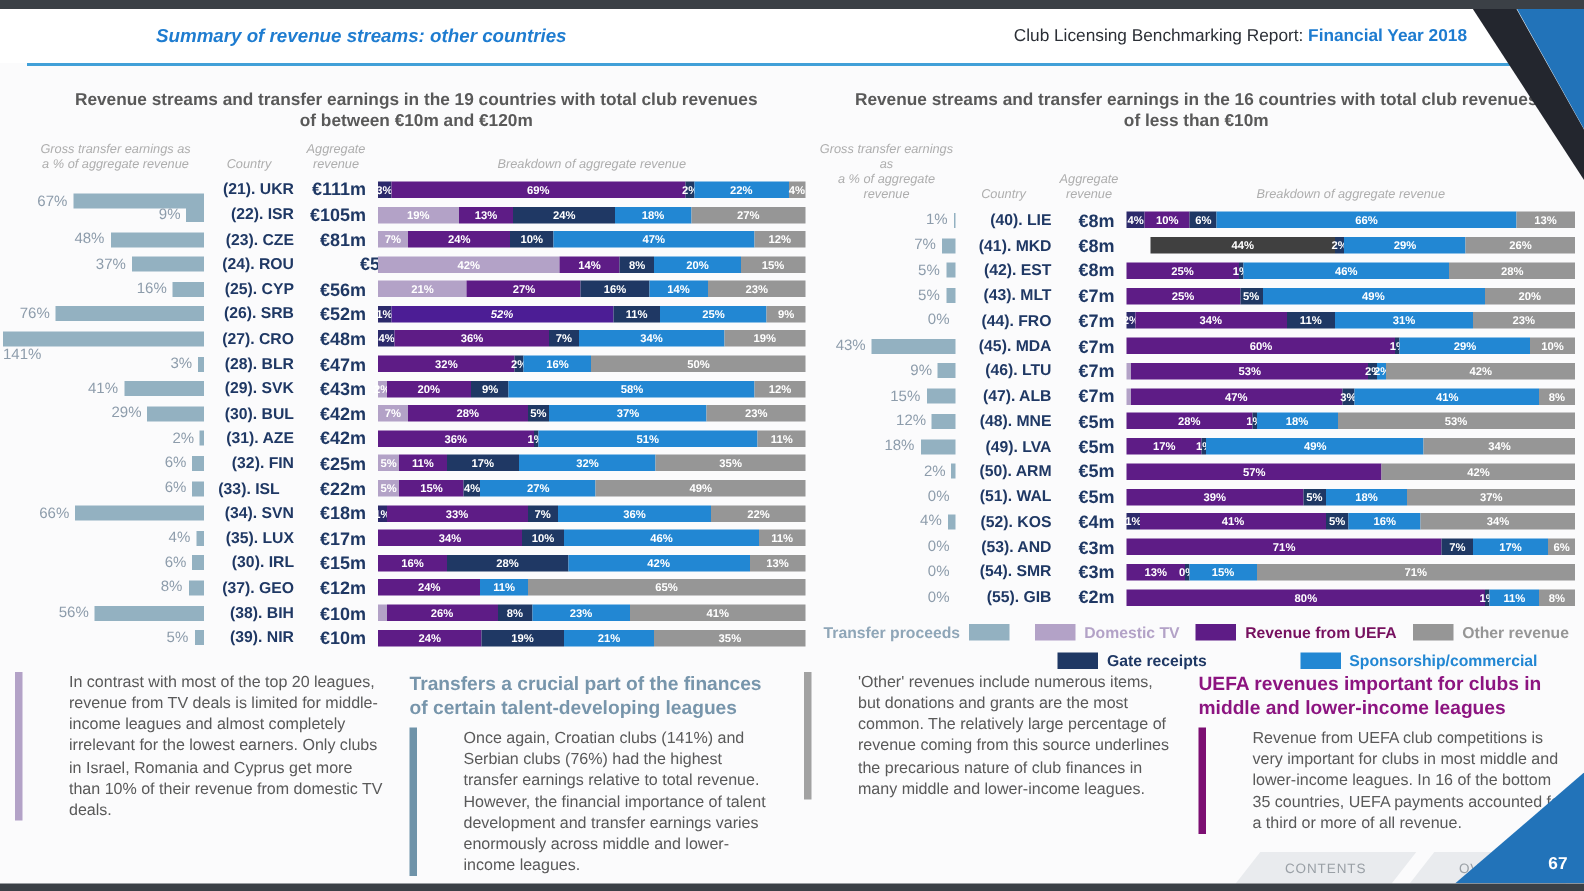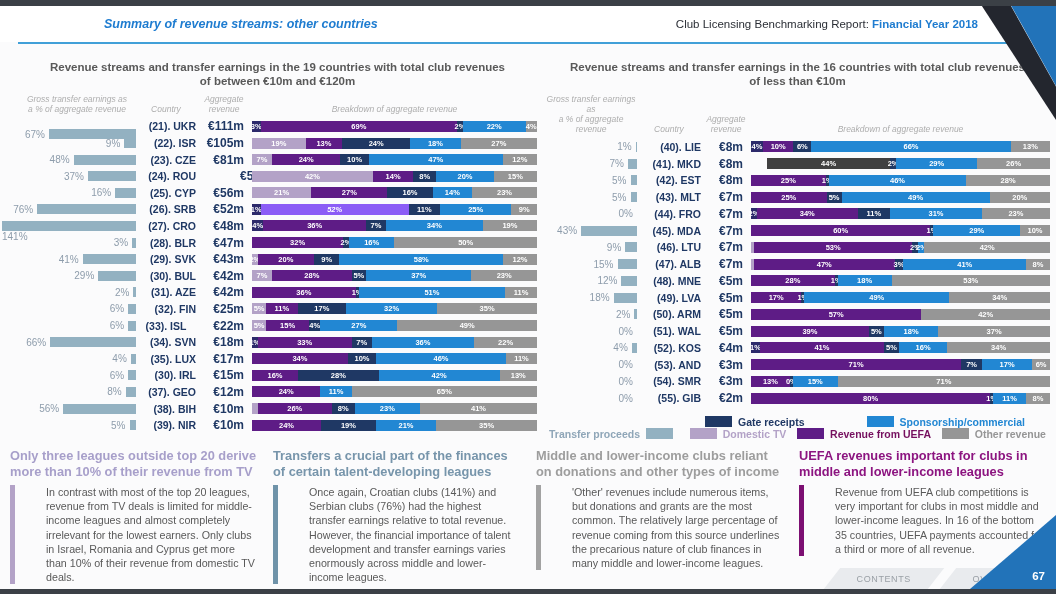--- a/index.html
+++ b/index.html
@@ -212,21 +212,21 @@
             <div class="tzone" style="width: 118px;">
               <span class="tlabel">76%</span>
               <div class="tbar" style="width: 98.8px;"></div>
             </div>
             <span class="clabel" style="width: 60px;">(26). SRB</span>
             <span class="rlabel" style="width: 48px;">€52m</span>
             <div class="bar">
               <div class="seg" style="width: 3%; background: rgb(44, 42, 107);">
                 <span>1%</span>
               </div>
-              <div class="seg" style="width: 52%; background: #8b5cf6; font-style: italic;">
+              <div class="seg" style="width: 52%; background: #4c1d95; font-style: italic;">
                 <span>52%</span>
               </div>
               <div class="seg" style="width: 11%; background: rgb(31, 56, 100);">
                 <span>11%</span>
               </div>
               <div class="seg" style="width: 25%; background: rgb(34, 135, 211);">
                 <span>25%</span>
               </div>
               <div class="seg" style="width: 9%; background: rgb(150, 150, 150);">
                 <span>9%</span>
@@ -897,69 +897,67 @@
               <div class="seg" style="width: 11%; background: rgb(34, 135, 211);">
                 <span>11%</span>
               </div>
               <div class="seg" style="width: 8%; background: rgb(150, 150, 150);">
                 <span>8%</span>
               </div>
             </div>
           </div>
         </div>
       <div class="legend" id="legend">
+        <div class="leg-row leg-row1" id="leg-row1">
+            <div class="leg-item">
+              <span style="color: rgb(143, 166, 184);">Transfer proceeds</span>
+              <div class="leg-swatch" style="background: rgb(147, 177, 193);"></div>
+            </div>
+            <div class="leg-item">
+              <div class="leg-swatch" style="background: rgb(179, 162, 199);"></div>
+              <span style="color: rgb(179, 162, 199);">Domestic TV</span>
+            </div>
+            <div class="leg-item">
+              <div class="leg-swatch" style="background: rgb(94, 28, 134);"></div>
+              <span style="color: rgb(118, 16, 95);">Revenue from UEFA</span>
+            </div>
+            <div class="leg-item">
+              <div class="leg-swatch" style="background: rgb(150, 150, 150);"></div>
+              <span style="color: rgb(150, 150, 150);">Other revenue</span>
+            </div>
+          </div>
         <div class="leg-row leg-row2" id="leg-row2">
             <div class="leg-item">
               <div class="leg-swatch" style="background: rgb(31, 56, 100);"></div>
               <span style="color: rgb(31, 56, 100);">Gate receipts</span>
             </div>
             <div class="leg-item">
               <div class="leg-swatch" style="background: rgb(34, 135, 211);"></div>
               <span style="color: rgb(34, 135, 211);">Sponsorship/commercial</span>
-            </div>
-          </div>
-        <div class="leg-row leg-row1" id="leg-row1">
-            <div class="leg-item">
-              <span style="color: rgb(143, 166, 184);">Transfer proceeds</span>
-              <div class="leg-swatch" style="background: rgb(147, 177, 193);"></div>
-            </div>
-            <div class="leg-item">
-              <div class="leg-swatch" style="background: rgb(179, 162, 199);"></div>
-              <span style="color: rgb(179, 162, 199);">Domestic TV</span>
-            </div>
-            <div class="leg-item">
-              <div class="leg-swatch" style="background: rgb(94, 28, 134);"></div>
-              <span style="color: rgb(118, 16, 95);">Revenue from UEFA</span>
-            </div>
-            <div class="leg-item">
-              <div class="leg-swatch" style="background: rgb(150, 150, 150);"></div>
-              <span style="color: rgb(150, 150, 150);">Other revenue</span>
             </div>
           </div>
       </div>
     </section>
   </div>
 
   <div class="insights">
     <div class="insight">
-      <h3 style="color: rgb(167, 159, 202);">Only three leagues outside top 20 derive more than 10% of their revenue from TV</h3>
       <div class="ibody">
           <div class="accent" style="background: rgb(179, 162, 199);"></div>
           <p>In contrast with most of the top 20 leagues, revenue from TV deals is limited for middle-income leagues and almost completely irrelevant for the lowest earners. Only clubs in Israel, Romania and Cyprus get more than 10% of their revenue from domestic TV deals.</p>
         </div>
     </div>
     <div class="insight">
       <h3 style="color: rgb(119, 149, 171);">Transfers a crucial part of the finances of certain talent-developing leagues</h3>
       <div class="ibody">
           <div class="accent" style="background: rgb(111, 147, 169);"></div>
           <p>Once again, Croatian clubs (141%) and Serbian clubs (76%) had the highest transfer earnings relative to total revenue. However, the financial importance of talent development and transfer earnings varies enormously across middle and lower-income leagues.</p>
         </div>
     </div>
     <div class="insight">
-      <h3 style="color: rgb(157, 157, 157);">Middle and lower-income clubs reliant on donations and other types of income</h3>
       <div class="ibody">
           <div class="accent" style="background: rgb(162, 162, 162);"></div>
           <p>'Other' revenues include numerous items, but donations and grants are the most common. The relatively large percentage of revenue coming from this source underlines the precarious nature of club finances in many middle and lower-income leagues.</p>
         </div>
     </div>
     <div class="insight">
       <h3 style="color: rgb(140, 20, 128);">UEFA revenues important for clubs in middle  and lower-income leagues</h3>
       <div class="ibody">
           <div class="accent" style="background: rgb(124, 15, 114);"></div>
           <p>Revenue from UEFA club competitions is very important for clubs in most middle and lower-income leagues. In 16 of the bottom 35 countries, UEFA payments accounted for a third or more of all revenue.</p>

